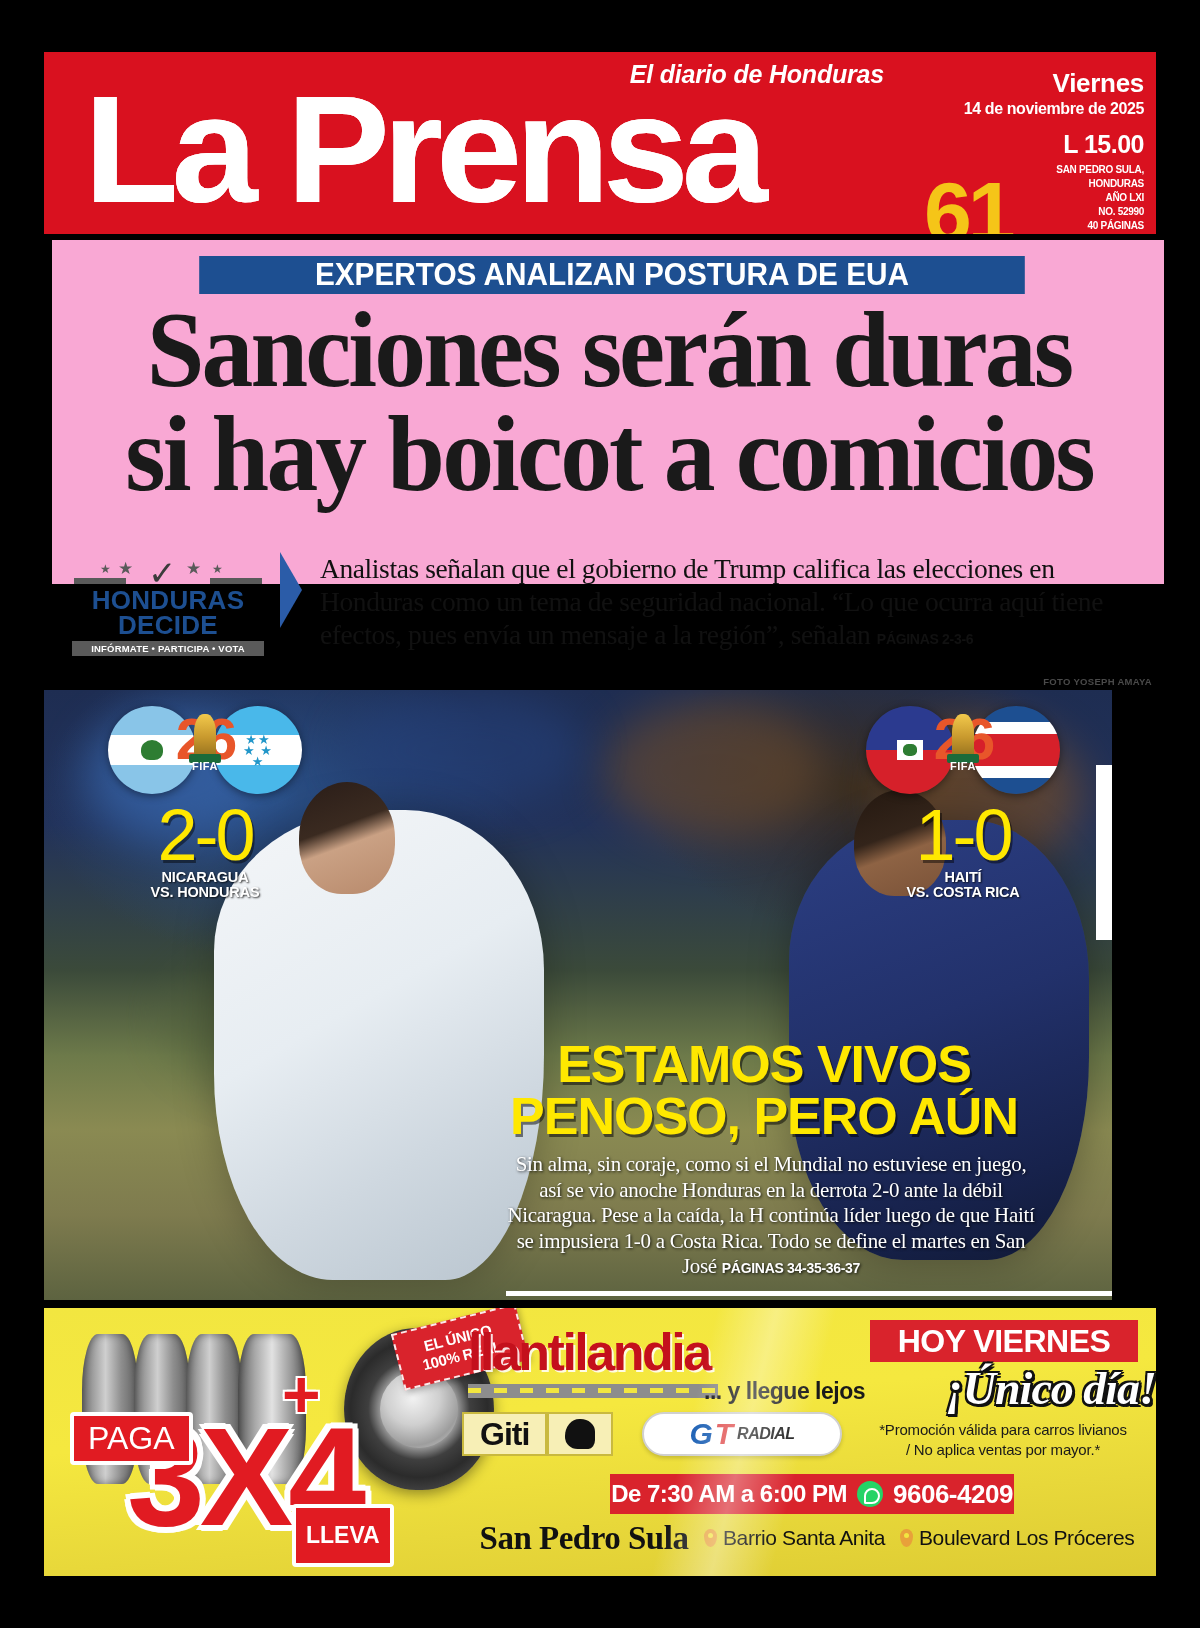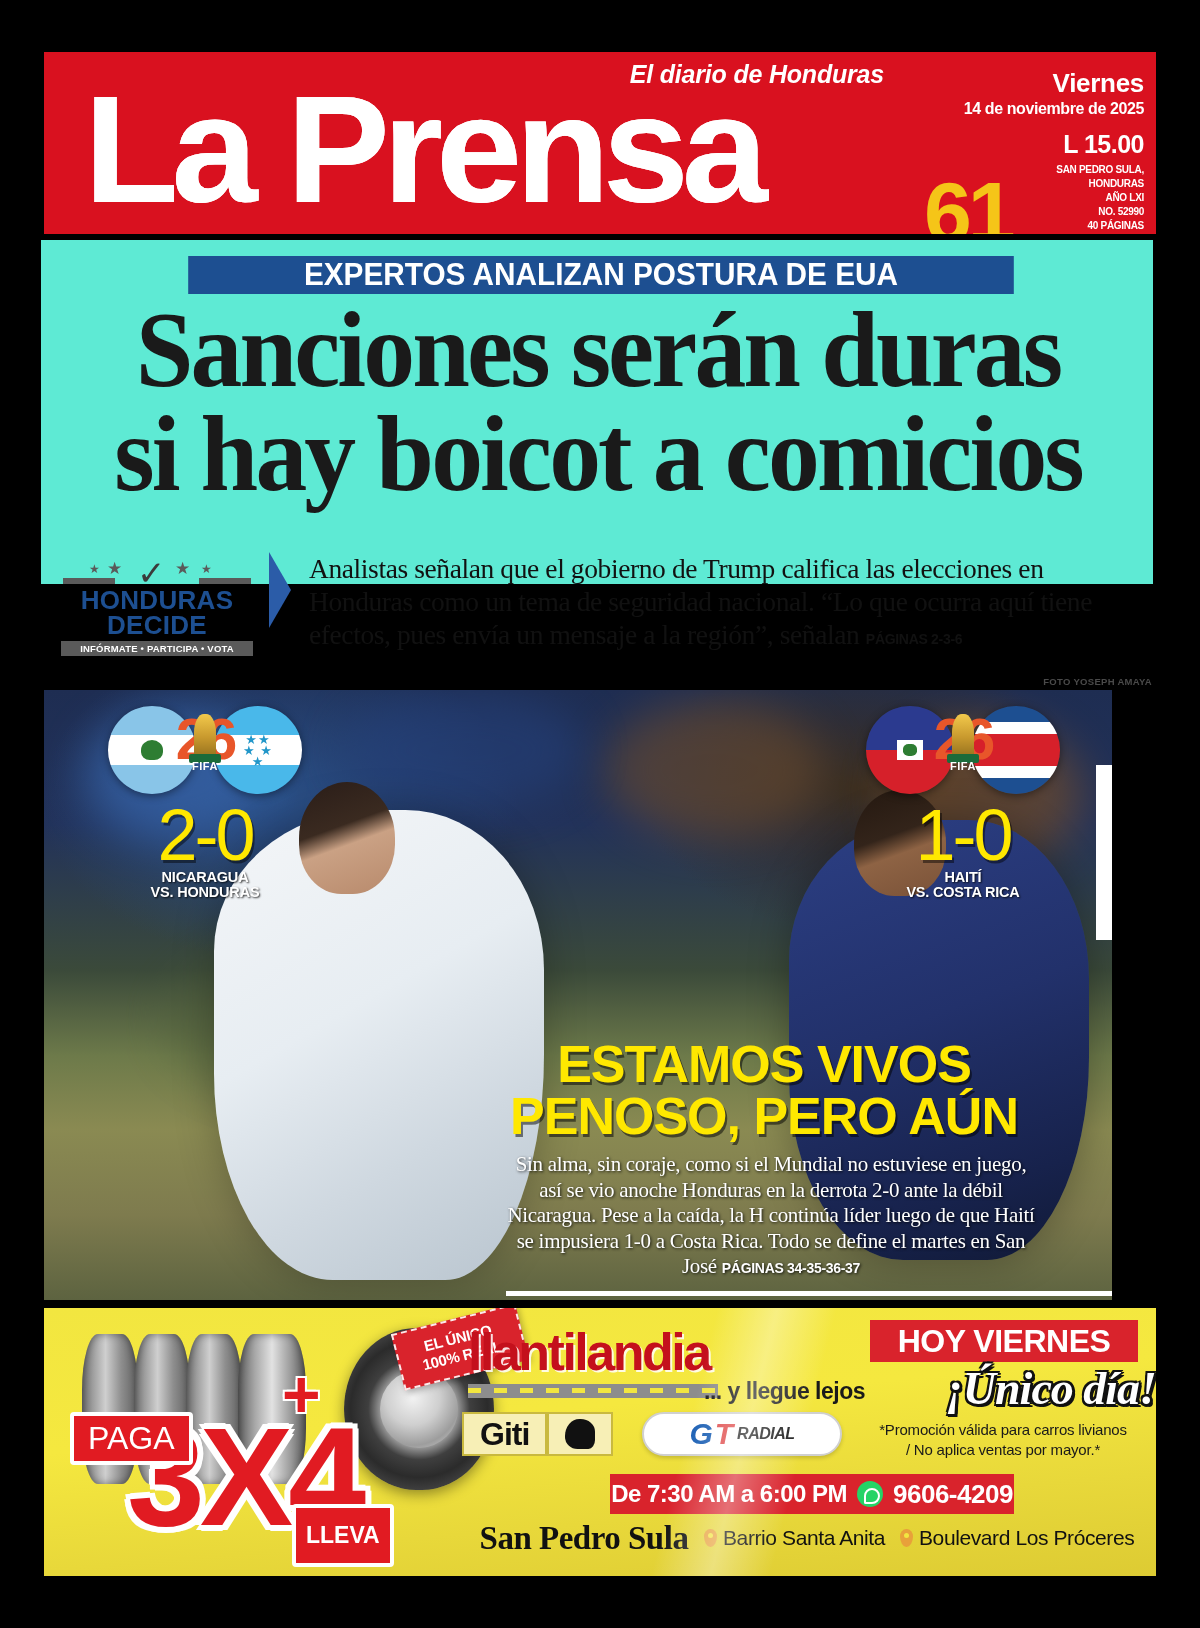--- a/index.html
+++ b/index.html
@@ -38,22 +38,22 @@
     position:absolute; right:12px; top:16px; width:190px;
     text-align:right; color:#fff;
   }
   .mh-day{ font-size:26px; font-weight:bold; letter-spacing:-0.3px;}
   .mh-date{ font-size:16px; font-weight:bold; letter-spacing:-0.4px; margin-top:1px;}
   .mh-price{ font-size:25px; font-weight:bold; margin-top:12px; letter-spacing:-0.5px;}
   .mh-meta{ font-size:10px; font-weight:bold; line-height:14px; letter-spacing:-0.3px; margin-top:4px;}
 
   
   .lead{
-    position:absolute; left:41px; top:240px; width:1112px; height:344px;
-    background:#5eead4;
+    position:absolute; left:52px; top:240px; width:1112px; height:344px;
+    background:#f9a8d4;
   }
   .kicker{
     position:absolute; left:130px; top:16px; width:860px; height:38px;
     background:#1d4f91; color:#fff; font-size:31px; font-weight:bold;
     text-align:center; line-height:38px; letter-spacing:0px;
     transform:scaleX(0.96); transform-origin:center;
   }
   .hl{
     position:absolute; left:22px; top:58px; width:1070px;
     color:#1a1a1a; font-family:"Liberation Serif", serif;

